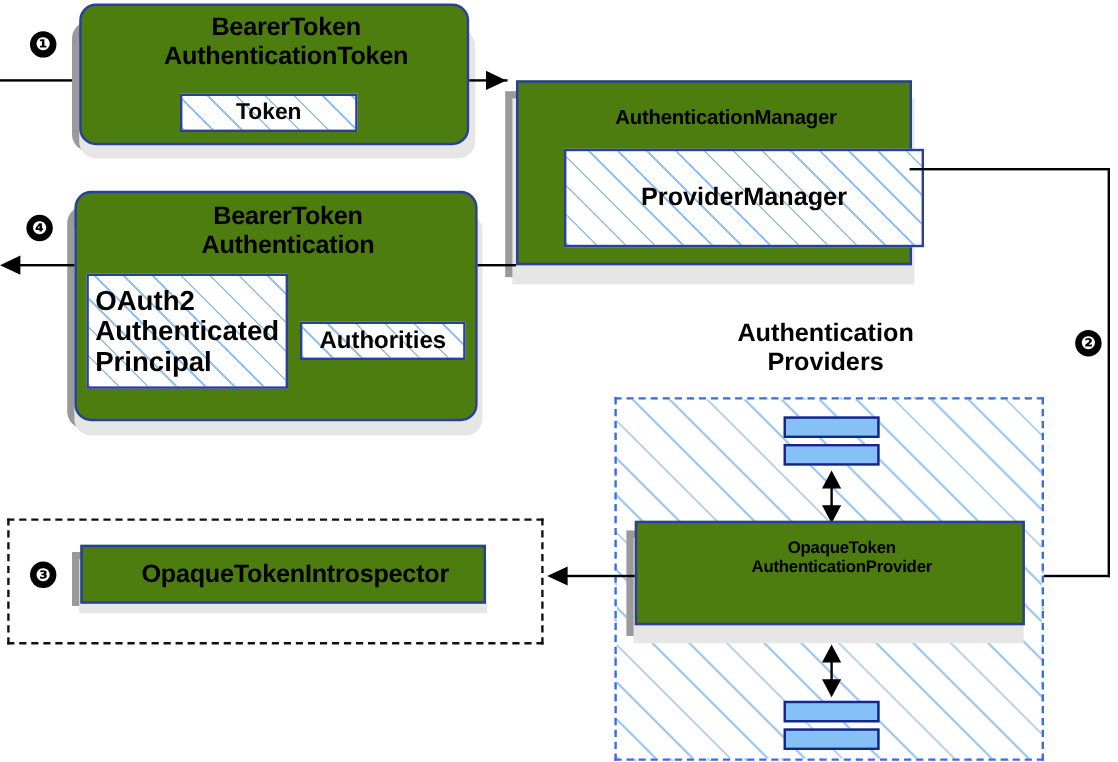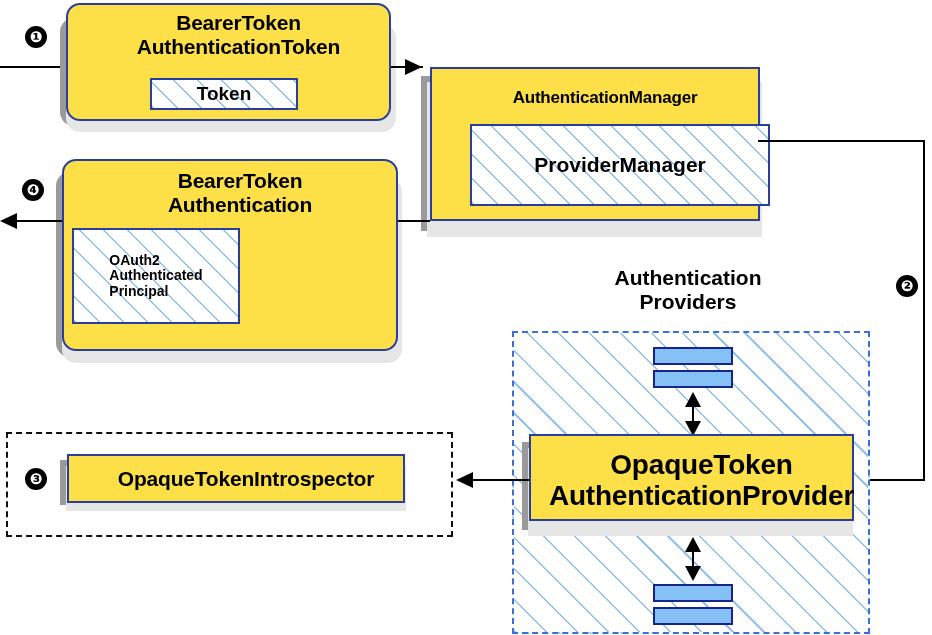--- a/index.html
+++ b/index.html
@@ -23,21 +23,21 @@
     background: #9a9a9a;
   }
   .shadow2 {
     position: absolute;
     background: #e6e6e6;
   }
 
   .node {
     position: absolute;
     box-sizing: border-box;
-    background: #fde047;
+    background: #4d7c0f;
     border: 2px solid #2a3f9d;
     display: flex;
     flex-direction: column;
     align-items: center;
     color: #000000;
     font-weight: bold;
     padding-left: 20px;
   }
   .node.rounded { border-radius: 14px; }
 
@@ -183,23 +183,24 @@
   <div class="line-h" style="left:866px; top:479px; width:59px;"></div>
   <div class="arrow arrow-left" style="left:853px; top:472px;"></div>
   <div class="bullet" style="left:896px; top:275px;">❷</div>
 
   <div class="shadow" style="left:56px; top:172px; width:340px; height:185px; border-radius:14px;"></div>
   <div class="shadow2" style="left:62px; top:178px; width:340px; height:185px; border-radius:14px;"></div>
   <div class="node rounded" style="left:62px; top:159px; width:336px; height:192px;">
     <div class="node-title" style="font-size:21px; margin-top:8px;">BearerToken
 Authentication</div>
   </div>
-  <div class="hatch" style="left:72px; top:228px; width:168px; height:96px; font-size:14px;">OAuth2
+  <div class="hatch" style="left:72px; top:228px; width:168px; height:96px; font-size:23px;">OAuth2
 Authenticated
 Principal</div>
+  <div class="hatch" style="left:250px; top:268px; width:138px; height:32px; font-size:20px;">Authorities</div>
 
   <div class="line-h" style="left:398px; top:220px; width:32px;"></div>
 
   <div class="line-h" style="left:10px; top:220px; width:52px;"></div>
   <div class="arrow arrow-left" style="left:0px; top:213px;"></div>
   <div class="bullet" style="left:22px; top:179px;">❹</div>
 
   <div class="group-label" style="left:568px; top:266px; width:240px; font-size:21px;">Authentication
 Providers</div>
 
@@ -208,21 +209,21 @@
   <div class="bar" style="left:653px; top:347px; width:80px; height:18px;"></div>
   <div class="bar" style="left:653px; top:370px; width:80px; height:18px;"></div>
 
   <div class="line-v" style="left:692px; top:396px; height:33px;"></div>
   <div class="arrow arrow-up" style="left:685px; top:392px;"></div>
   <div class="arrow arrow-down" style="left:685px; top:421px;"></div>
 
   <div class="shadow" style="left:522px; top:442px; width:325px; height:88px;"></div>
   <div class="shadow2" style="left:528px; top:448px; width:325px; height:88px;"></div>
   <div class="node" style="left:529px; top:434px; width:325px; height:87px;">
-    <div class="node-title" style="font-size:28px; margin-top:13px;">OpaqueToken
+    <div class="node-title" style="font-size:14px; margin-top:13px;">OpaqueToken
 AuthenticationProvider</div>
   </div>
 
   <div class="line-v" style="left:692px; top:541px; height:33px;"></div>
   <div class="arrow arrow-up" style="left:685px; top:537px;"></div>
   <div class="arrow arrow-down" style="left:685px; top:566px;"></div>
 
   <div class="bar" style="left:653px; top:584px; width:80px; height:18px;"></div>
   <div class="bar" style="left:653px; top:607px; width:80px; height:18px;"></div>
 

